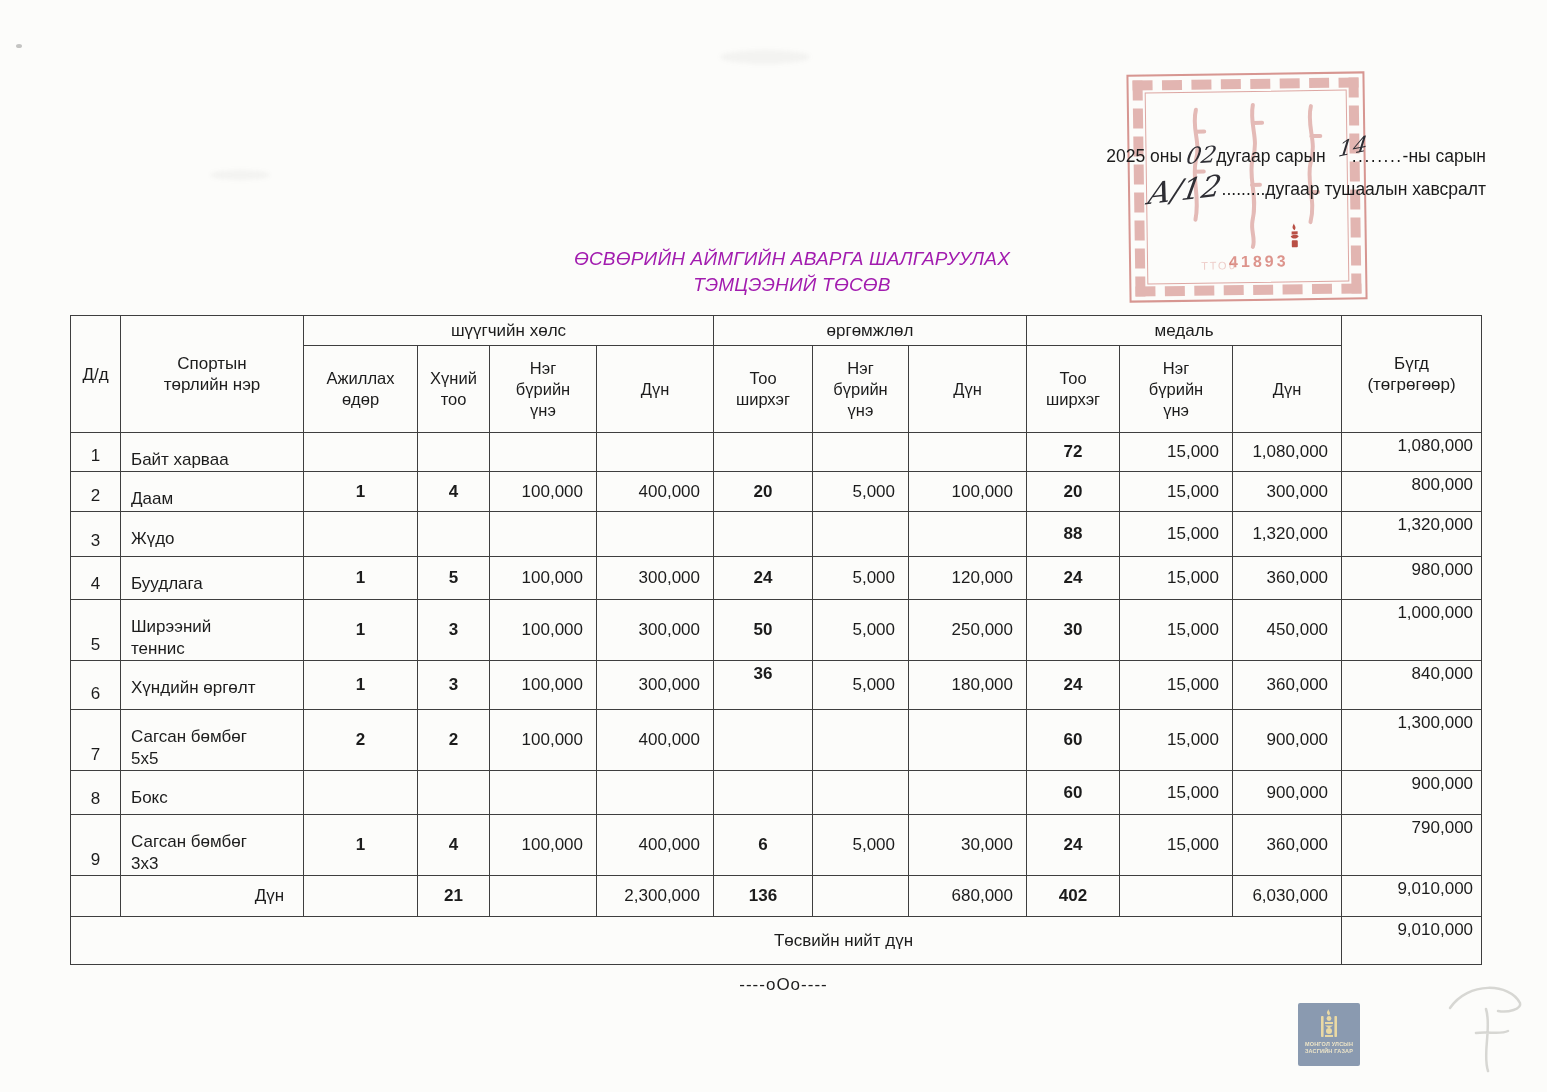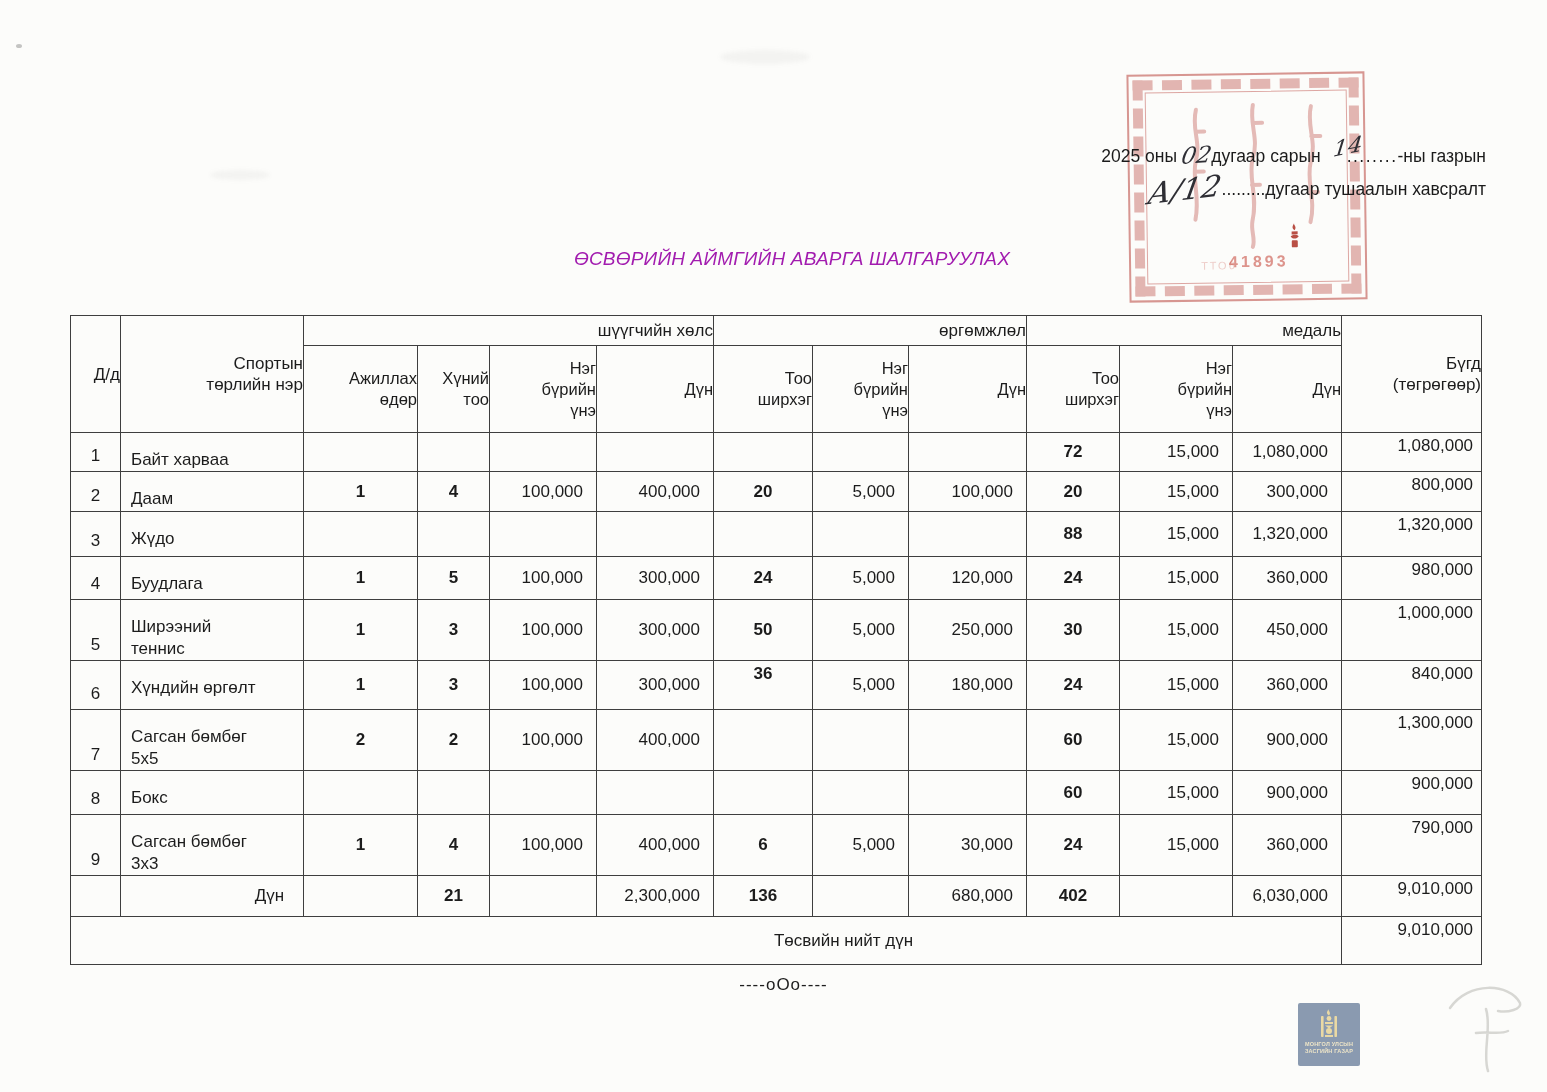--- a/index.html
+++ b/index.html
@@ -67,21 +67,21 @@
   .doc-title {
     position: absolute; left: 492px; top: 246px; width: 600px; z-index: 2;
     text-align: center; font-size: 19px; line-height: 25.5px;
     letter-spacing: .2px; color: #a21caf; font-weight: 500; font-style: italic;
   }
 
   
   .tbl-wrap { position: absolute; left: 70px; top: 315px; z-index: 2; }
   table { border-collapse: collapse; table-layout: fixed; width: 1411px; background: transparent; }
   th, td { border: 1.6px solid #3e3e3e; font-weight: normal; overflow: hidden; }
-  thead th { text-align: right; vertical-align: middle; font-size: 16.5px; line-height: 21px; white-space: pre-line; }
+  thead th { text-align: center; vertical-align: middle; font-size: 16.5px; line-height: 21px; white-space: pre-line; }
   .group-row th { height: 30px; font-size: 17px; }
   .sub-row th { height: 87px; }
   td { font-size: 17px; }
   .c-num    { text-align: center; vertical-align: bottom; padding-bottom: 5px; font-size: 17px; }
   .c-sport  { text-align: left; vertical-align: top; padding: 16px 6px 0 10px; white-space: pre-line; line-height: 22px; }
   .c-mid    { text-align: center; vertical-align: middle; font-weight: bold; }
   .c-money  { text-align: right; vertical-align: middle; padding-right: 13px; }
   .c-total  { text-align: right; vertical-align: top; padding: 3px 8px 0 0; }
   tr[data-row="6"] .c-cq { vertical-align: top; padding-top: 3px; }
   .sum-label   { text-align: center; vertical-align: middle; padding-left: 115px; }
@@ -135,29 +135,30 @@
     </svg>
     <div class="stamp-num-faint">ТТО6</div>
     <div class="stamp-num">41893</div>
   </div>
 </div>
 
 <div class="annotation">
   <div>
     <span>2025 оны</span>
     <span class="hw hw-month">02</span><span>дугаар сарын</span>
-    <span class="hw-day-wrap"><span class="hw-day-dots">........</span><span class="hw hw-day">14</span></span><span>-ны газрын</span>
+    <span class="hw-day-wrap"><span class="hw-day-dots">........</span><span class="hw hw-day">14</span></span><span>-ны сарын</span>
   </div>
   <div>
     <span class="hw hw-num">А/12</span><span>.........</span><span>дугаар тушаалын хавсралт</span>
   </div>
 </div>
 
 <div class="doc-title">
   <div>ӨСВӨРИЙН АЙМГИЙН АВАРГА ШАЛГАРУУЛАХ</div>
+  <div>ТЭМЦЭЭНИЙ ТӨСӨВ</div>
 </div>
 
 <div class="tbl-wrap">
   <table>
     <colgroup>
       <col style="width:50px">
         <col style="width:183px">
         <col style="width:114px">
         <col style="width:72px">
       <col style="width:107px">

